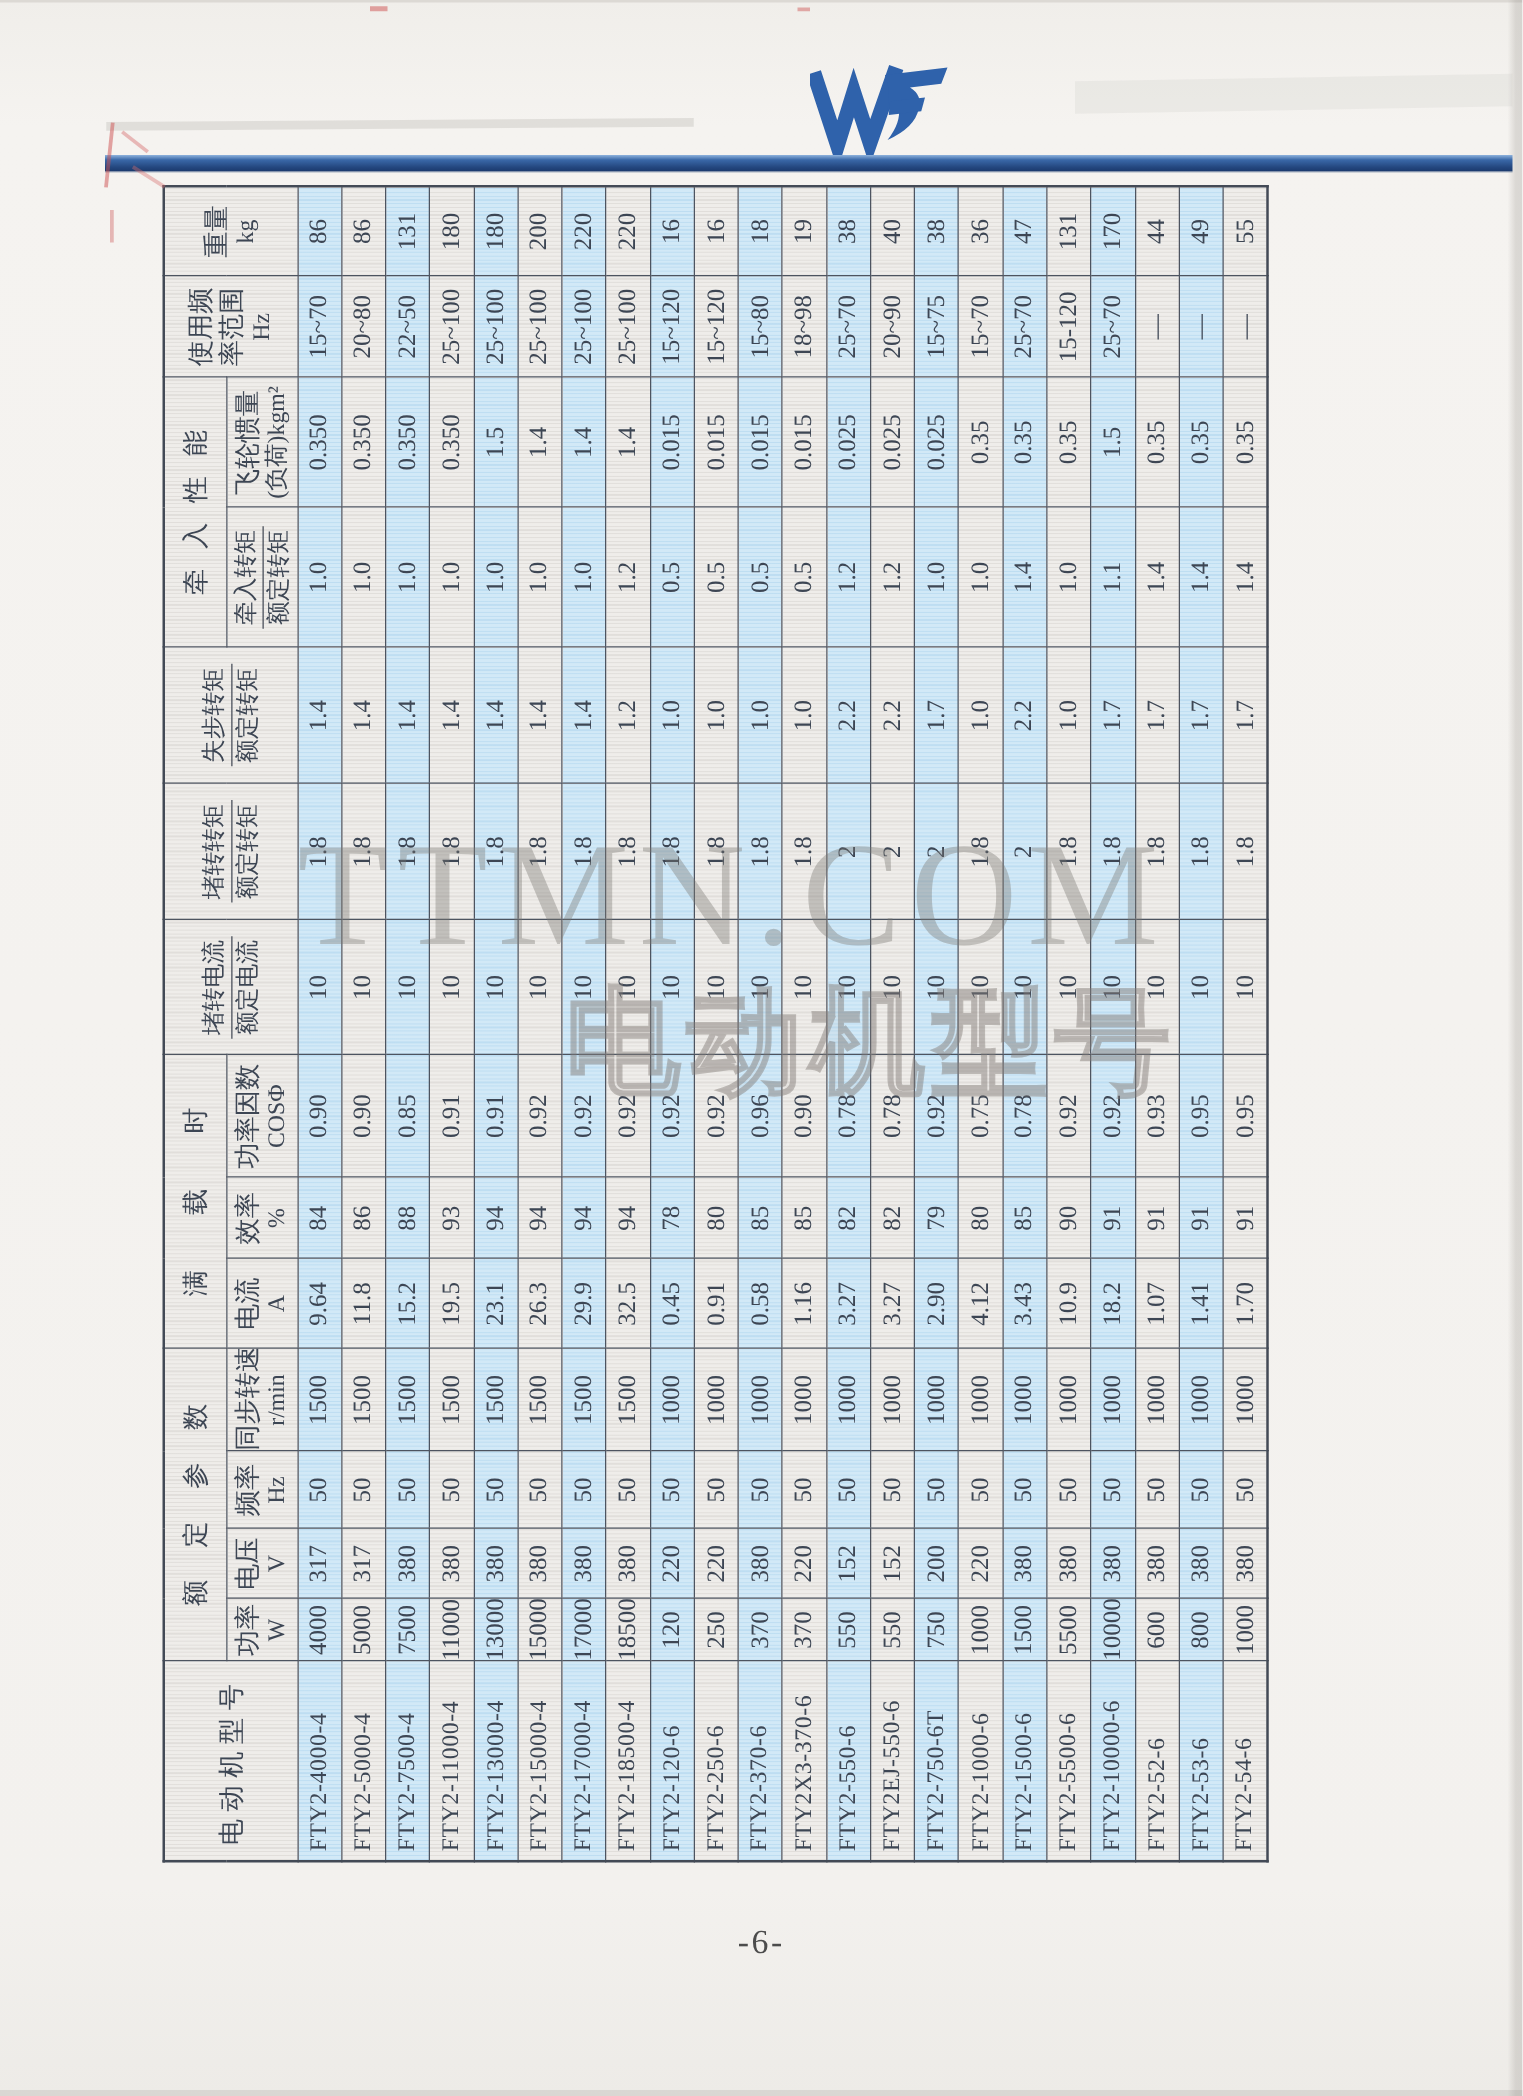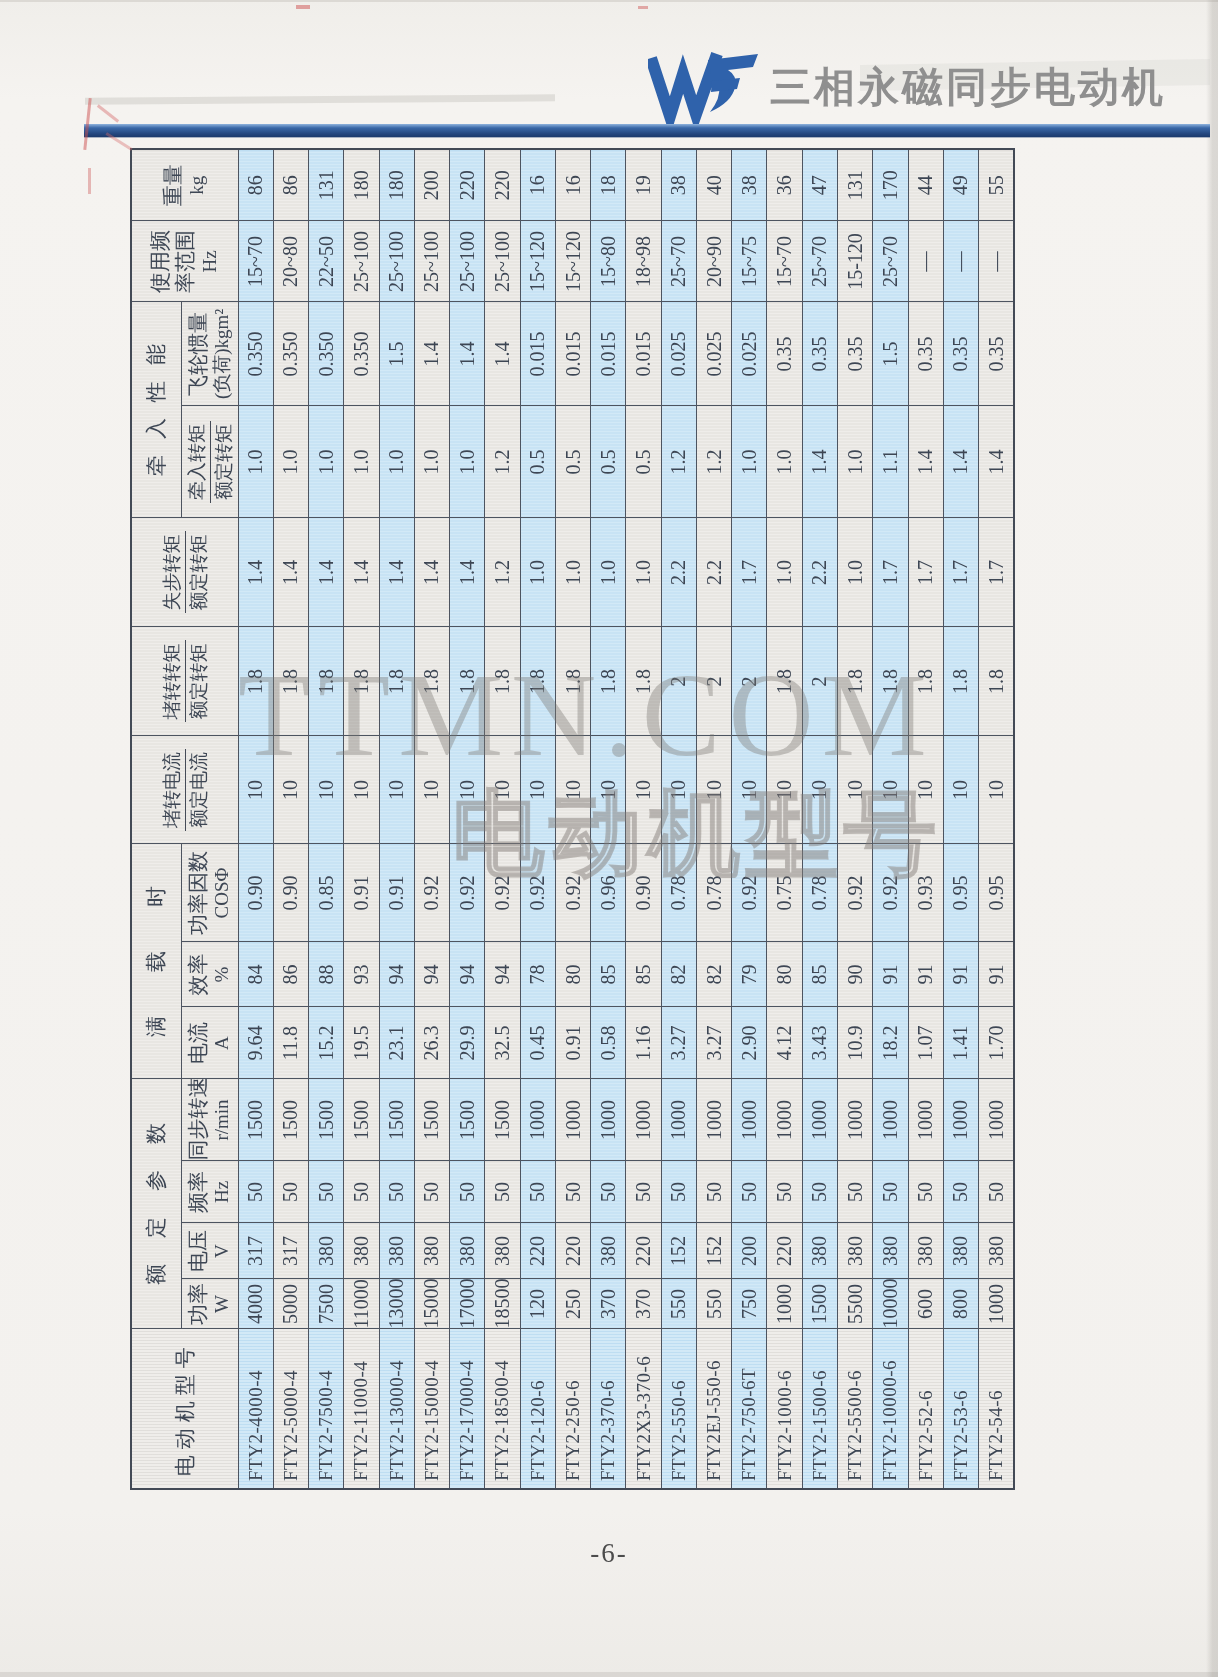--- a/index.html
+++ b/index.html
@@ -105,21 +105,20 @@
 <div class="mark mark-6"></div>
 
 <div class="scan-band-1"></div>
 <div class="scan-band-2"></div>
 <div class="brand">
   <svg class="logo" width="112" height="74" viewBox="0 0 112 74">
     <path d="M3 8 L22 66 L35 24 L48 64 L69 4" stroke="#2f62ab" stroke-width="12" fill="none" stroke-linejoin="miter" stroke-linecap="butt"></path>
     <path d="M60 10 L110 4 L105 17 L80 20 Q90 26 87 37 Q84 52 62 62 Q73 48 71 36 L62 38 Q65 24 60 10 Z" fill="#2f62ab"></path>
     <path d="M64 31 L92 28 L89 39 L63 42 Z" fill="#2f62ab"></path>
   </svg>
-  <div class="brand-title">三相永磁同步电动机</div>
 </div>
 <div class="header-bar"></div>
 
 <div class="table-rotate-wrap">
   <table class="spec">
     <colgroup>
       <col style="width:160px">
         <col style="width:50px">
         <col style="width:56px">
         <col style="width:62px">

